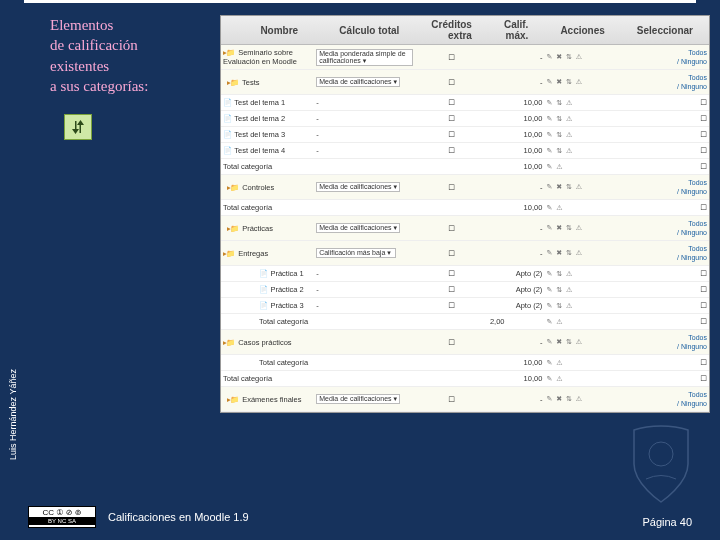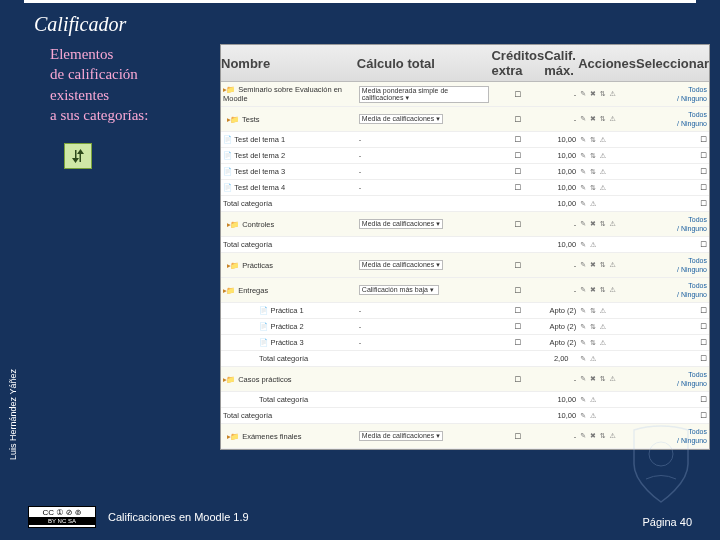--- a/index.html
+++ b/index.html
@@ -8,21 +8,21 @@
   .title { color: #92c83e; font-size: 30px; font-weight: 600; padding: 14px 0 6px 28px; letter-spacing: 0.5px; }
   .hr { height: 3px; background: #fff; margin: 0 24px 10px 24px; }
   .subtitle { color: #fff; font-style: italic; font-size: 20px; padding: 0 0 6px 34px; font-family: Georgia, serif; }
   .content { display: flex; padding: 2px 10px 0 50px; gap: 10px; }
   .leftcol { width: 160px; color: #f9a8d4; font-size: 15px; line-height: 1.35; }
   .leftcol p { margin-bottom: 18px; }
   .moveicon { width: 28px; height: 26px; background: #cfe8a6; border: 1px solid #7aa33a; display: inline-flex; align-items: center; justify-content: center; margin-left: 14px; }
   .moveicon svg { width: 16px; height: 16px; }
   .shot { flex: 1; background: #fff; border: 1px solid #999; font-family: Arial, sans-serif; font-size: 8px; color: #333; }
   .shot table { width: 100%; border-collapse: collapse; }
-  .shot th { background: linear-gradient(#eee, #ddd); font-size: 13px; padding: 3px 0; border-bottom: 1px solid #bbb; color: #444; text-align: left; }
+  .shot th { background: linear-gradient(#eee, #ddd); font-size: 10px; padding: 3px 16px; border-bottom: 1px solid #bbb; color: #444; text-align: right; }
   .shot td { padding: 3px 2px; border-bottom: 1px solid #eee; font-size: 7.5px; vertical-align: middle; }
   .shot tr.cat { background: #fafaf0; }
   .shot .fold { color: #c9862a; }
   .shot .doc { color: #4a76b8; }
   .shot .sel { font-size: 7px; border: 1px solid #bbb; background: #fff; padding: 0 2px; display: inline-block; min-width: 80px; }
   .shot .toggle { color: #1a5fa0; text-align: right; font-size: 7px; }
   .shot .acts { letter-spacing: 1px; color: #777; font-size: 7px; }
   .shot .indent1 { padding-left: 6px; }
   .shot .indent2 { }
   .shot .indent3 { padding-left: 38px; }
@@ -31,21 +31,20 @@
   .cc { width: 68px; height: 22px; background: #fff; border: 1px solid #000; color: #000; font-size: 8px; display: flex; flex-direction: column; align-items: center; justify-content: center; line-height: 1; }
   .cc .row2 { background: #000; color: #fff; width: 100%; text-align: center; font-size: 6px; padding: 1px 0; }
   .author { position: absolute; left: 8px; bottom: 70px; color: #fff; font-size: 9px; transform: rotate(-90deg); transform-origin: left top; white-space: nowrap; font-family: Arial, sans-serif; }
   .crest { position: absolute; right: 24px; bottom: 36px; width: 70px; height: 80px; opacity: 0.25; color: #a9c3ea; }
 </style>
 </head>
 <body>
 
 <div class="slide">
   <div class="hr"></div>
-  <div class="subtitle">Calificador</div>
 
   <div class="content">
     <div class="leftcol">
       <p>
         <span>Elementos</span><br>
         <span>de calificación</span><br>
         <span>existentes</span><br>
         <span>a sus categorías:</span>
       </p>
       <span class="moveicon">
@@ -178,21 +177,21 @@
               <td>-</td>
               <td style="text-align:center">☐</td>
               <td style="text-align:right">Apto (2)</td>
               <td class="acts">✎ ⇅ ⚠</td>
               <td style="text-align:right">☐</td>
             </tr>
             <tr>
               <td class="indent3">Total categoría</td>
               <td></td>
               <td style="text-align:center"></td>
-              <td style="text-align:center">2,00</td>
+              <td style="text-align:left">2,00</td>
               <td class="acts">✎ ⚠</td>
               <td style="text-align:right">☐</td>
             </tr>
             <tr class="cat">
               <td class="indent2"><span class="fold">▸📁</span> Casos prácticos</td>
               <td></td>
               <td style="text-align:center">☐</td>
               <td style="text-align:right">-</td>
               <td class="acts">✎ ✖ ⇅ ⚠</td>
               <td style="text-align:right"><span class="toggle">Todos<br>/ Ninguno</span></td>

